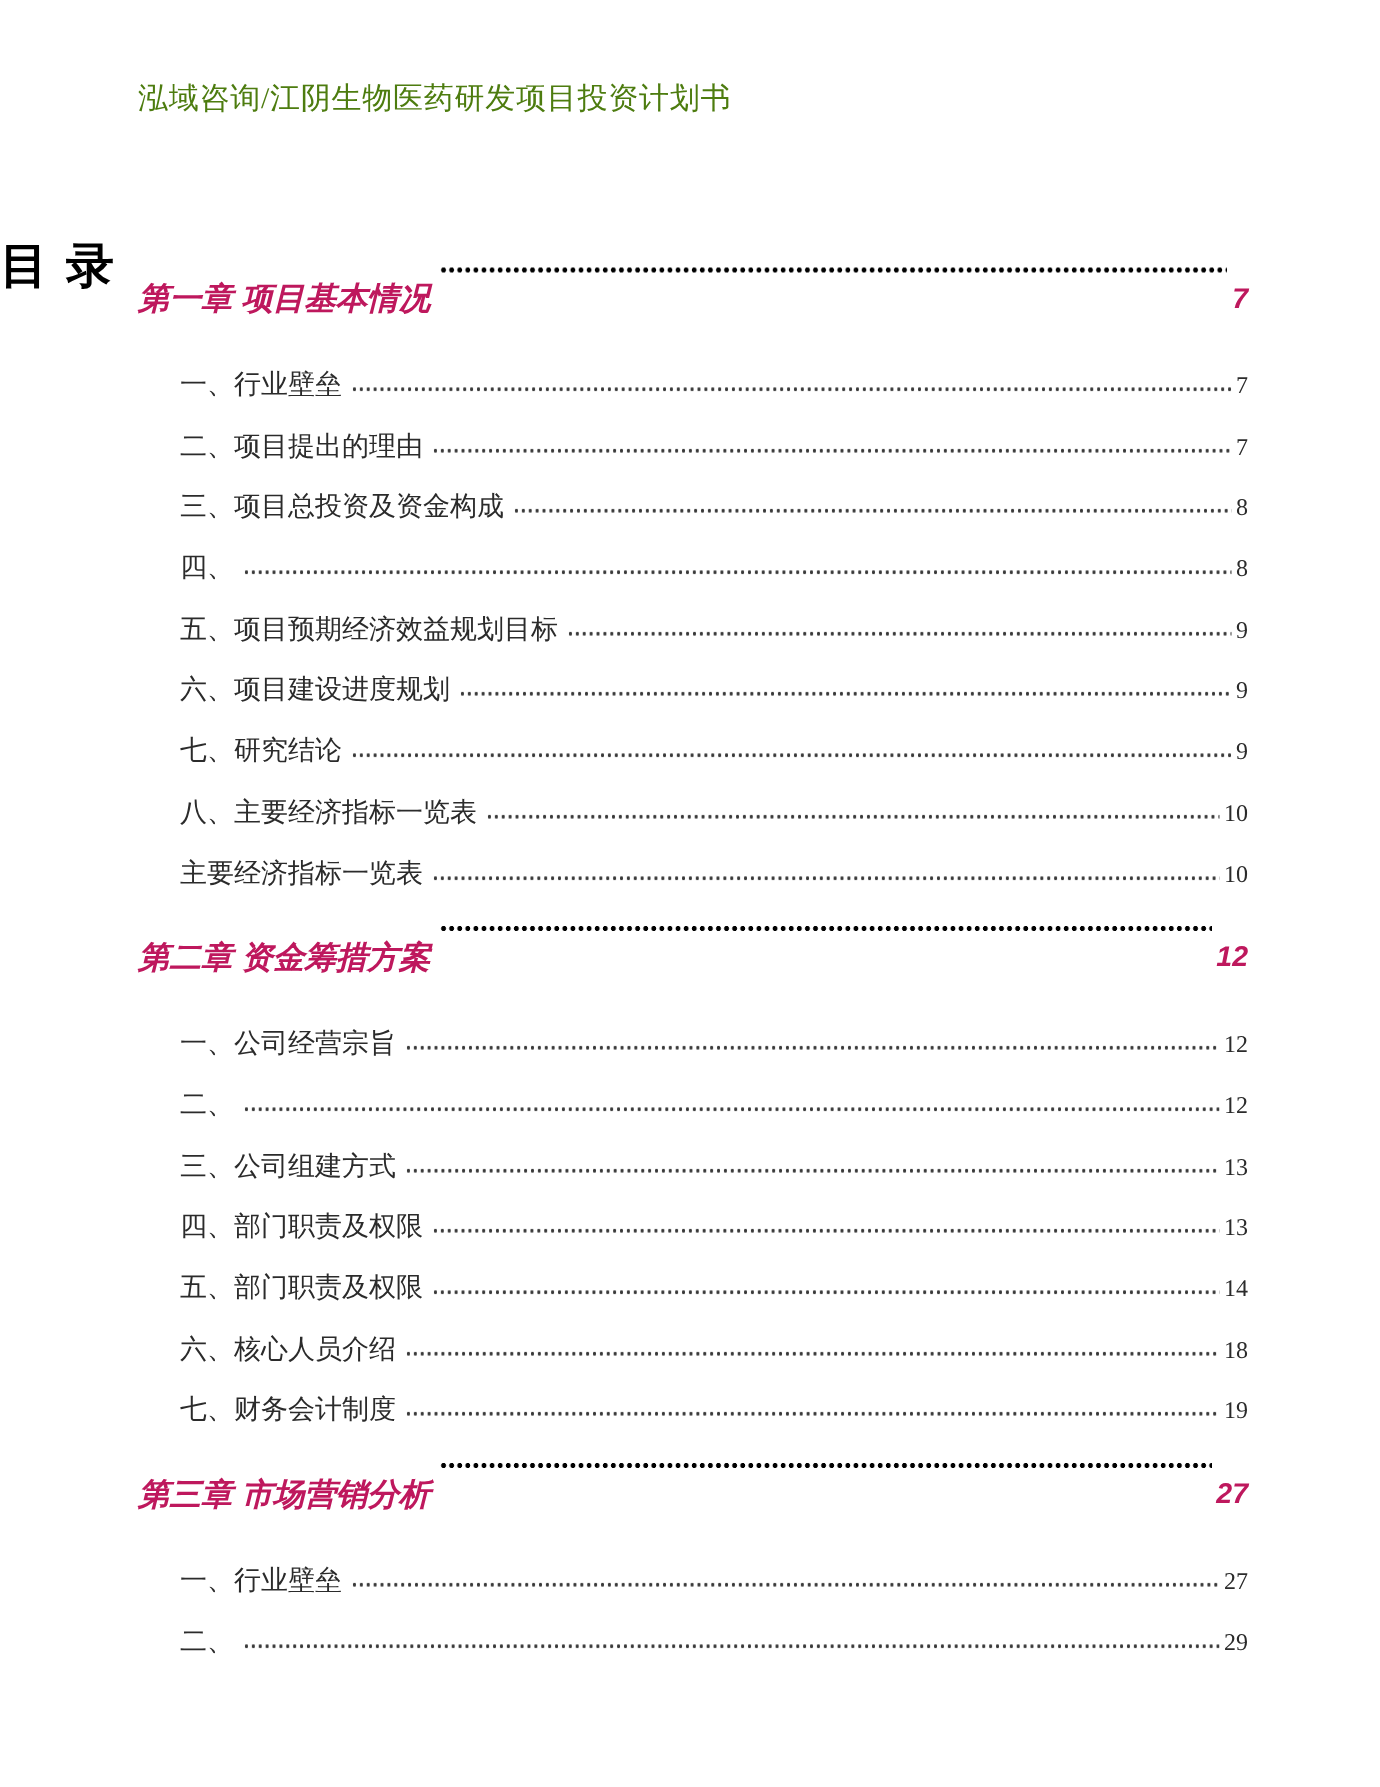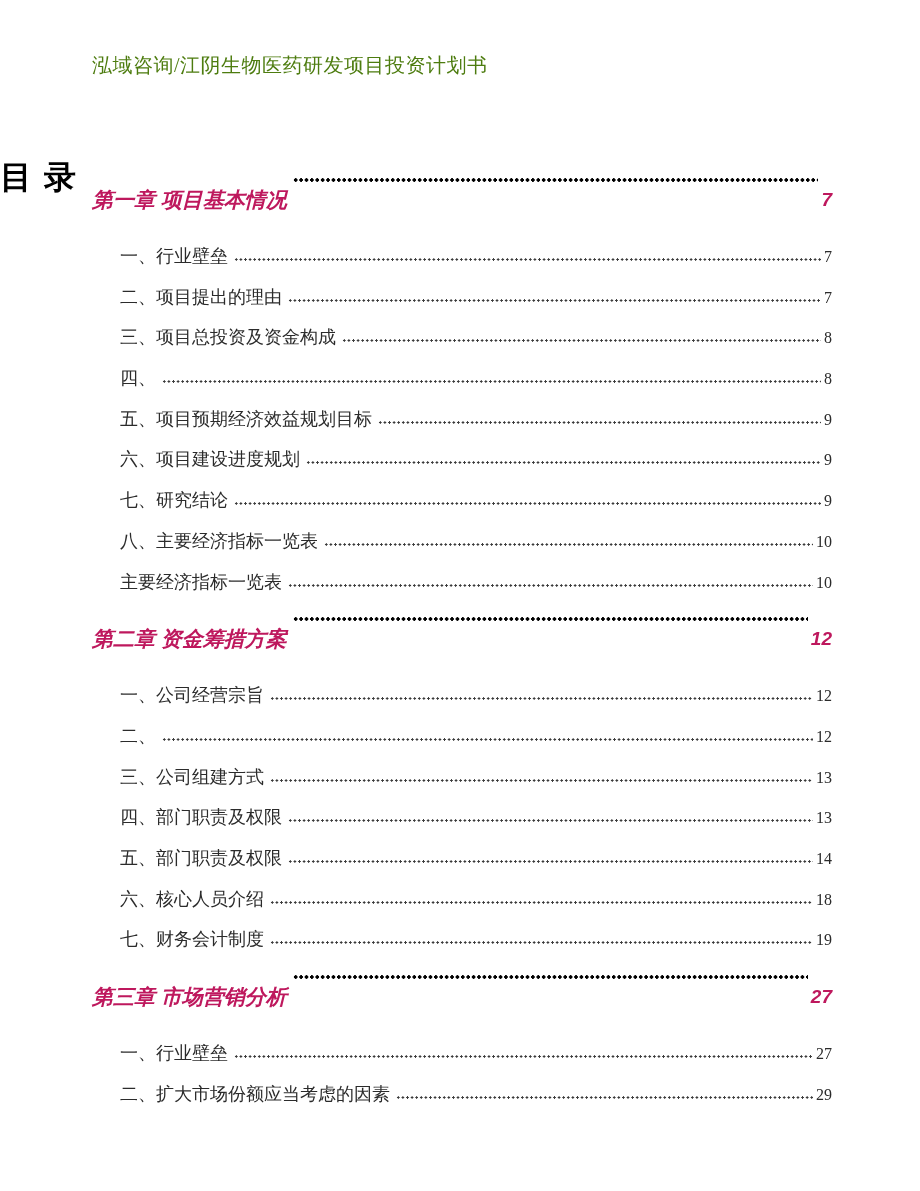--- a/index.html
+++ b/index.html
@@ -191,19 +191,18 @@
       </div>
       <div class="chapter-items">
         <div class="item-row">
           <span class="prefix">一、</span>
           <span class="item-title">行业壁垒</span>
           <span class="leader"></span>
           <span class="page-num">27</span>
         </div>
         <div class="item-row">
           <span class="prefix">二、</span>
-          <span class="item-title">扩大市场份额应当考虑的因素</span>
           <span class="leader"></span>
           <span class="page-num">29</span>
         </div>
       </div>
     </div>
   </div>
 
 </body></html>

